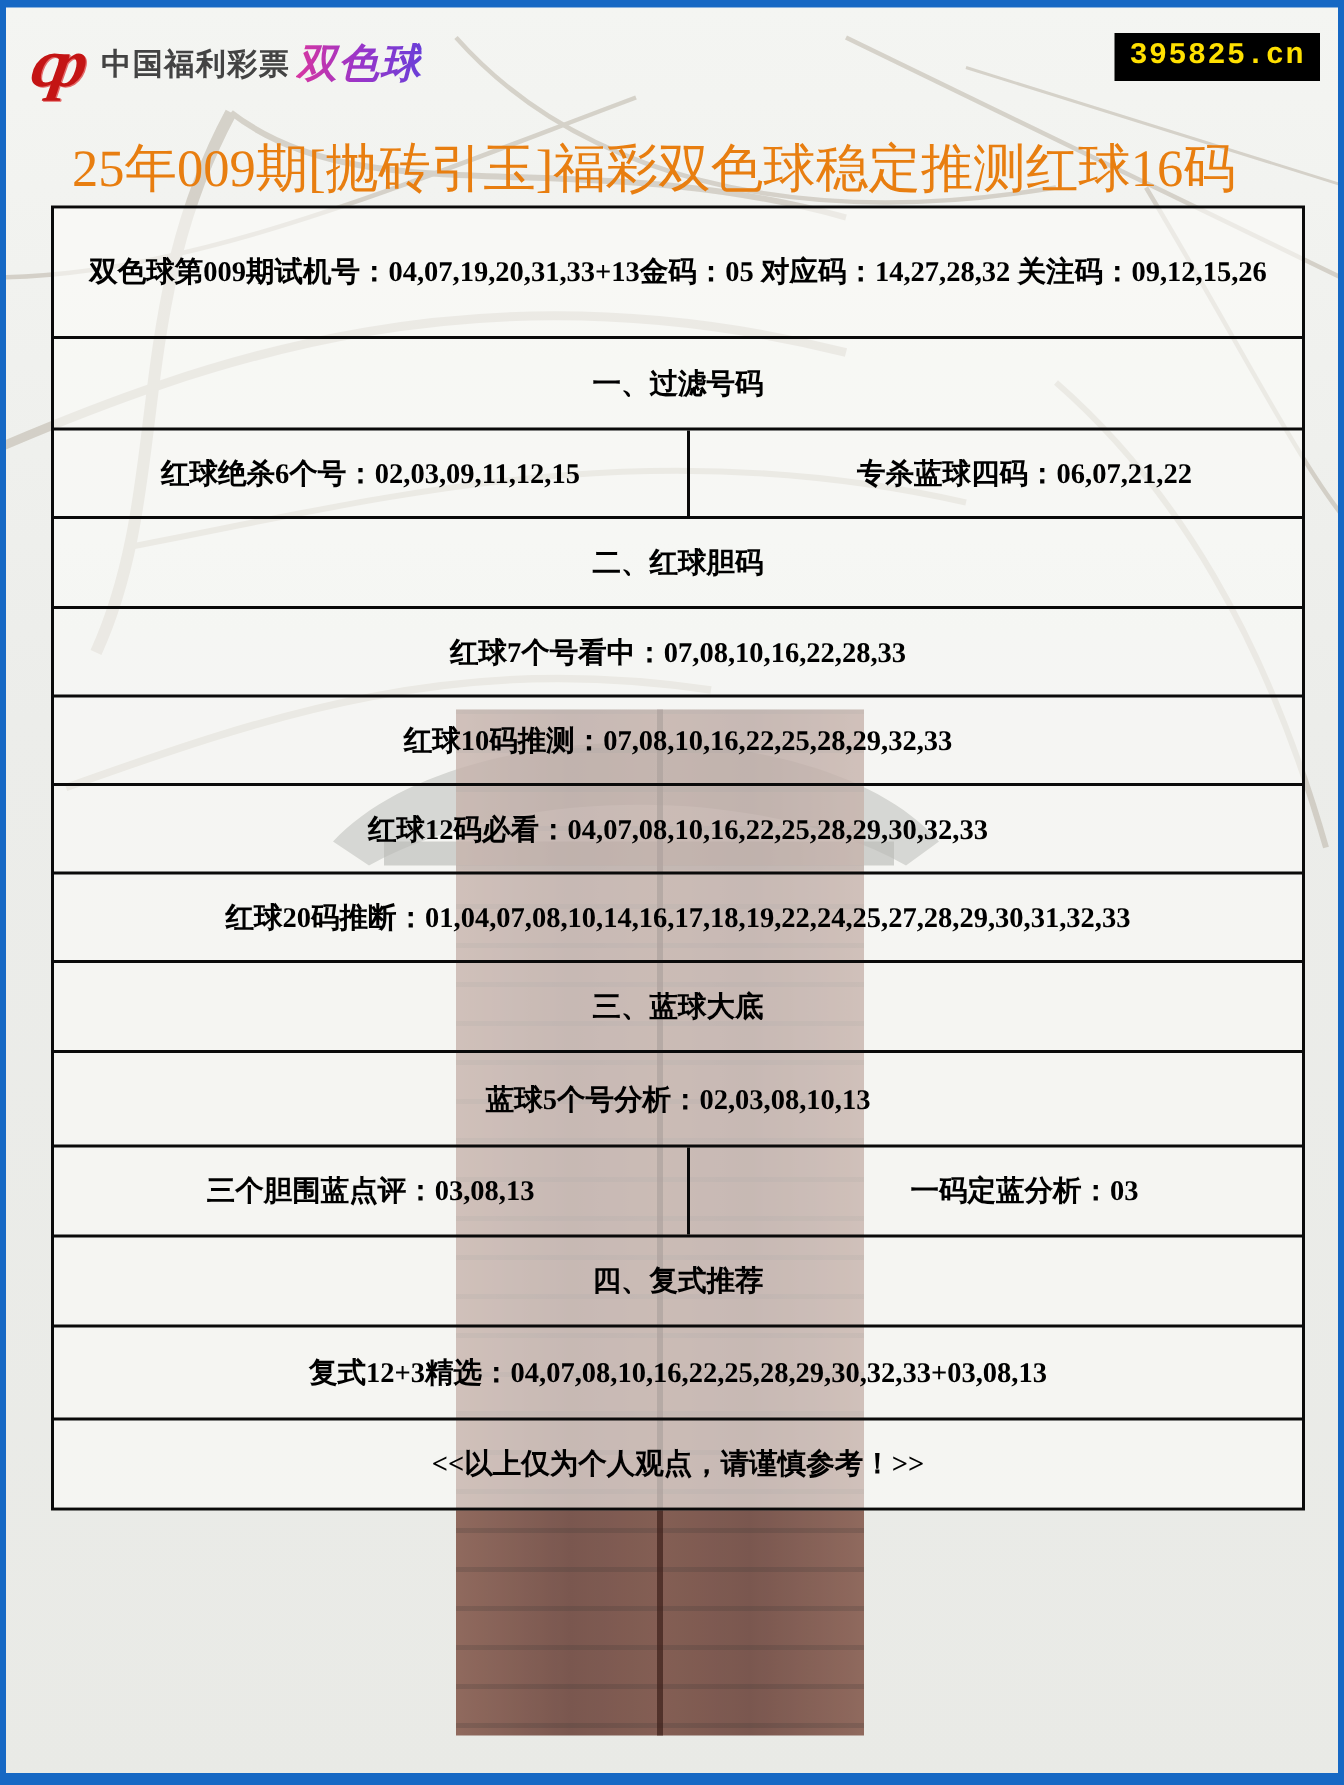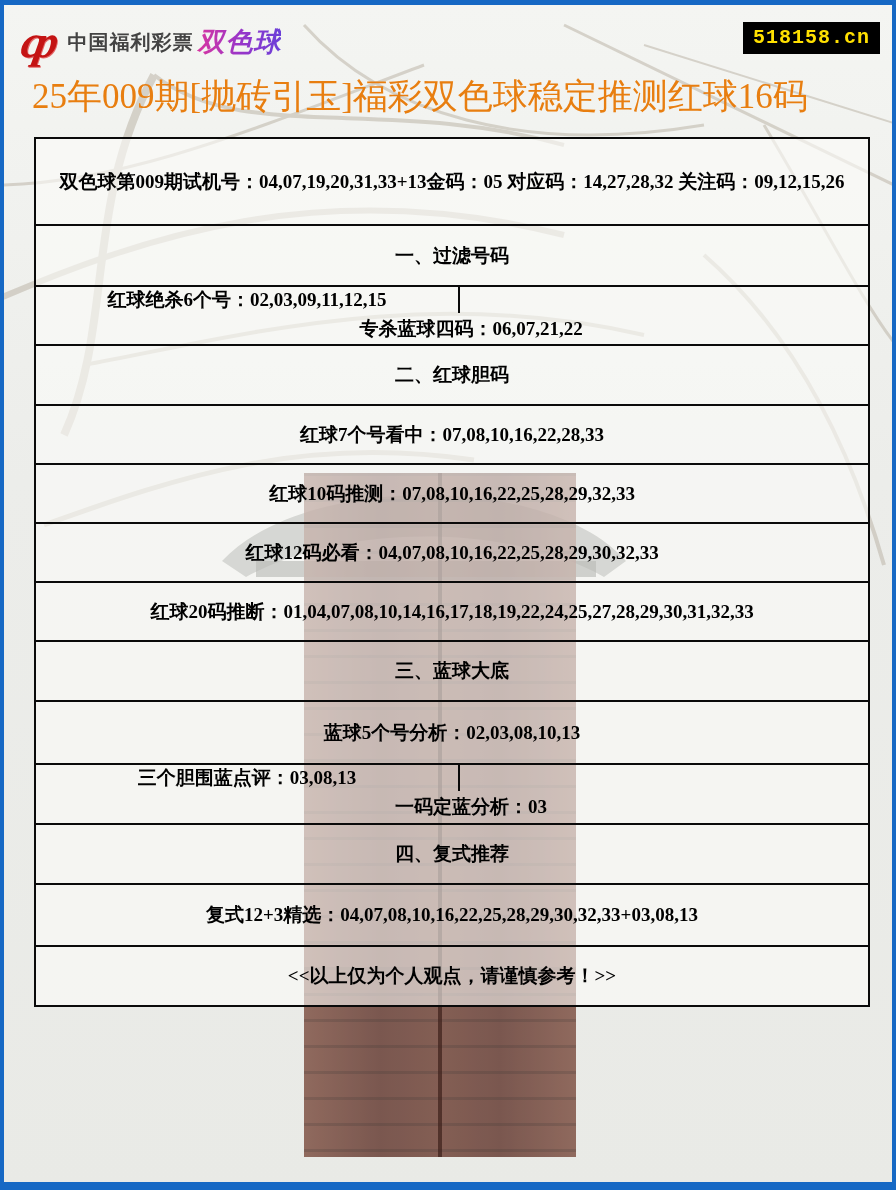--- a/index.html
+++ b/index.html
@@ -42,37 +42,37 @@
     position:absolute;right:12px;top:17px;
     background:#000;color:#ffe000;
     font-family:"Liberation Mono","DejaVu Sans Mono",monospace;
     font-weight:bold;font-size:20px;line-height:32px;
     padding:0 10px;letter-spacing:1px;
   }
   
   .title{
     position:absolute;left:28px;top:66px;width:840px;
     font-size:35px;line-height:52px;font-weight:normal;
-    color:#e87e10;margin:0;white-space:nowrap;
+    color:#e87e10;margin:16px;white-space:nowrap;
   }
   
   .tbl{
     position:absolute;left:30px;top:132px;width:832px;
     border:2px solid #0a0a0a;
     background:rgba(252,252,250,.42);
   }
   .row{
     display:flex;align-items:center;justify-content:center;
     border-top:2px solid #0a0a0a;
     font-size:19px;font-weight:bold;color:#000;text-align:center;
     background:rgba(252,252,250,.30);
   }
   .row:first-child{border-top:none;}
   .row .ln{line-height:31px;}
-  .split{flex-direction:column;justify-content:center;align-items:stretch;padding:0;}
+  .split{flex-direction:row;justify-content:center;align-items:stretch;padding:0;}
   .cell{display:flex;align-items:center;justify-content:center;}
   .cell-l{width:422px;border-right:2px solid #0a0a0a;}
   .cell-r{flex:1;padding-left:38px;}
 </style>
 </head>
 <body>
 
 <div class="page">
 
   <div class="bg">
@@ -96,21 +96,21 @@
     </svg>
     <div class="door"></div>
     <div class="door-seam"></div>
   </div>
 
   <div class="hdr">
     <span class="logo">cp</span>
     <span class="brand-prefix">中国福利彩票</span>
     <span class="brand-name">双色球</span>
   </div>
-  <div class="badge">518158.cn</div>
+  <div class="badge">395825.cn</div>
 
   <h1 class="title">25年009期[抛砖引玉]福彩双色球稳定推测红球16码</h1>
 
   <div class="tbl">
 
     <div class="row" style="height:85px">
       <div class="ln">双色球第009期试机号：04,07,19,20,31,33+13</div>
       <div class="ln">金码：05 对应码：14,27,28,32 关注码：09,12,15,26</div>
     </div>
 

